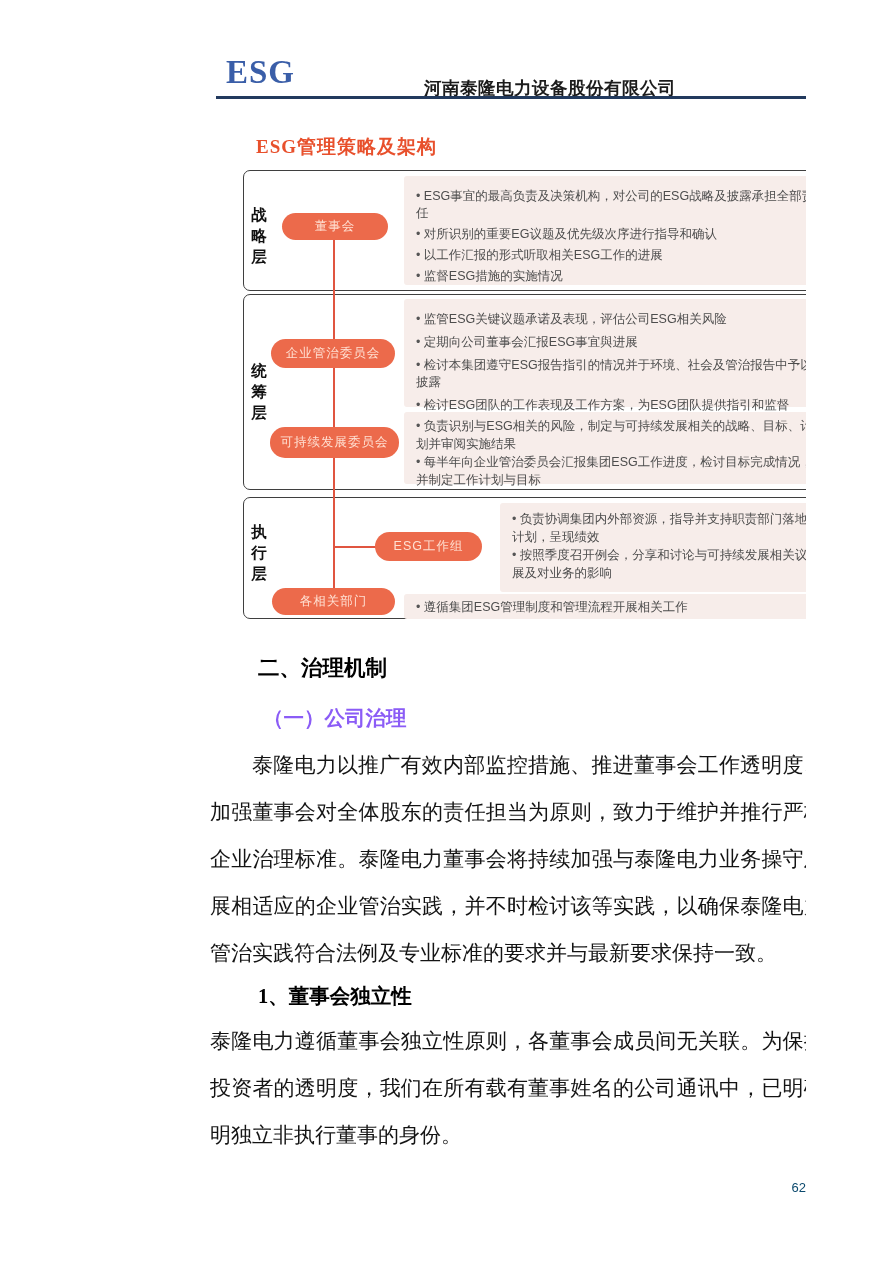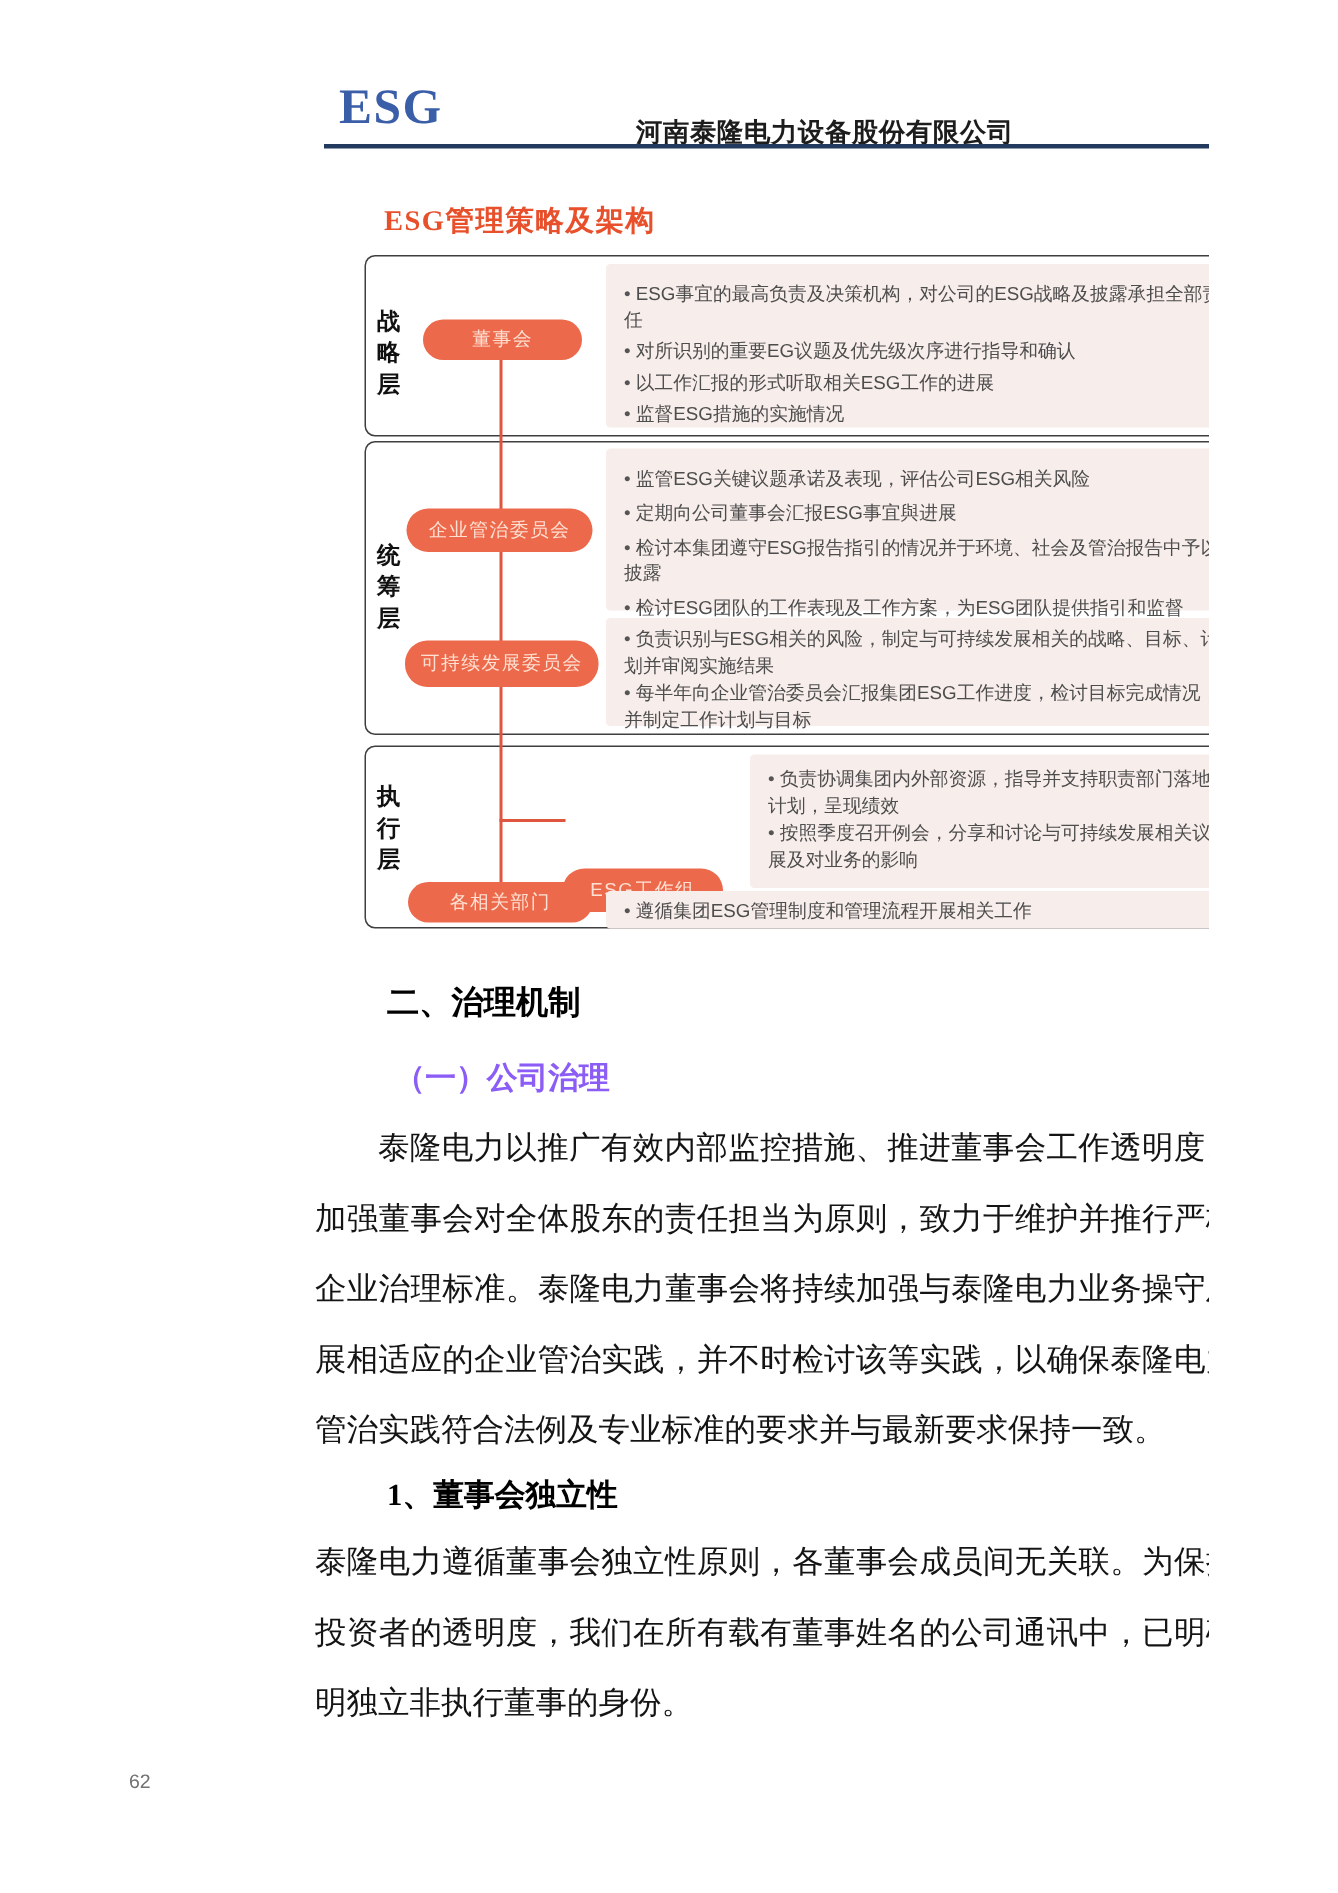--- a/index.html
+++ b/index.html
@@ -48,21 +48,21 @@
 
   .pill {
     position:absolute; display:flex; align-items:center; justify-content:center;
     background:#ec6a4b; border-radius:15px;
     font-family:"Liberation Sans","DejaVu Sans",sans-serif;
     font-size:12.5px; color:#ffe0d2; letter-spacing:1px; box-sizing:border-box;
   }
   .p1 { left:196px; top:213px; width:106px; height:27px; }
   .p2 { left:185px; top:339px; width:124px; height:29px; }
   .p3 { left:184px; top:427px; width:129px; height:31px; }
-  .p4 { left:289px; top:532px; width:107px; height:29px;margin-top:47px; }
+  .p4 { left:289px; top:532px; width:107px; height:29px; }
   .p5 { left:186px; top:588px; width:123px; height:27px; }
 
   .panel {
     position:absolute; background:#f7edea; border-radius:3px; box-sizing:border-box;
     font-family:"Liberation Sans","DejaVu Sans",sans-serif;
     font-size:12.5px; color:#4d4d4d; padding:6px 10px 4px 12px;
   }
   .pa1  { left:318px; top:176px; width:428px; height:109px; padding-top:8px; }
   .pa2a { left:318px; top:299px; width:428px; height:108px; }
   .pa2b { left:318px; top:412px; width:428px; height:72px;  padding-top:5px; }
@@ -88,23 +88,23 @@
     font-size:21px; line-height:47px; text-align:justify; color:#141414;
   }
   .para1 { top:742px; text-indent:2em; }
   .h3 {
     position:absolute; left:172px; top:982px;
     font-size:20.5px; font-weight:bold; color:#000;
   }
   .para2 { top:1018px; }
 
   .pagenum {
-    position:absolute; left:0; top:1180px; width:100%; text-align:left;
+    position:absolute; left:0; top:1180px; width:100%; text-align:right;
     font-family:"Liberation Sans","DejaVu Sans",sans-serif;
-    font-size:13px; color:#737373;
+    font-size:13px; color:#0c4a6e;
   }
 </style>
 </head>
 <body>
 
 <div class="page">
 
   <div class="logo">ESG</div>
   <div class="company">河南泰隆电力设备股份有限公司</div>
   <div class="hrule"></div>

